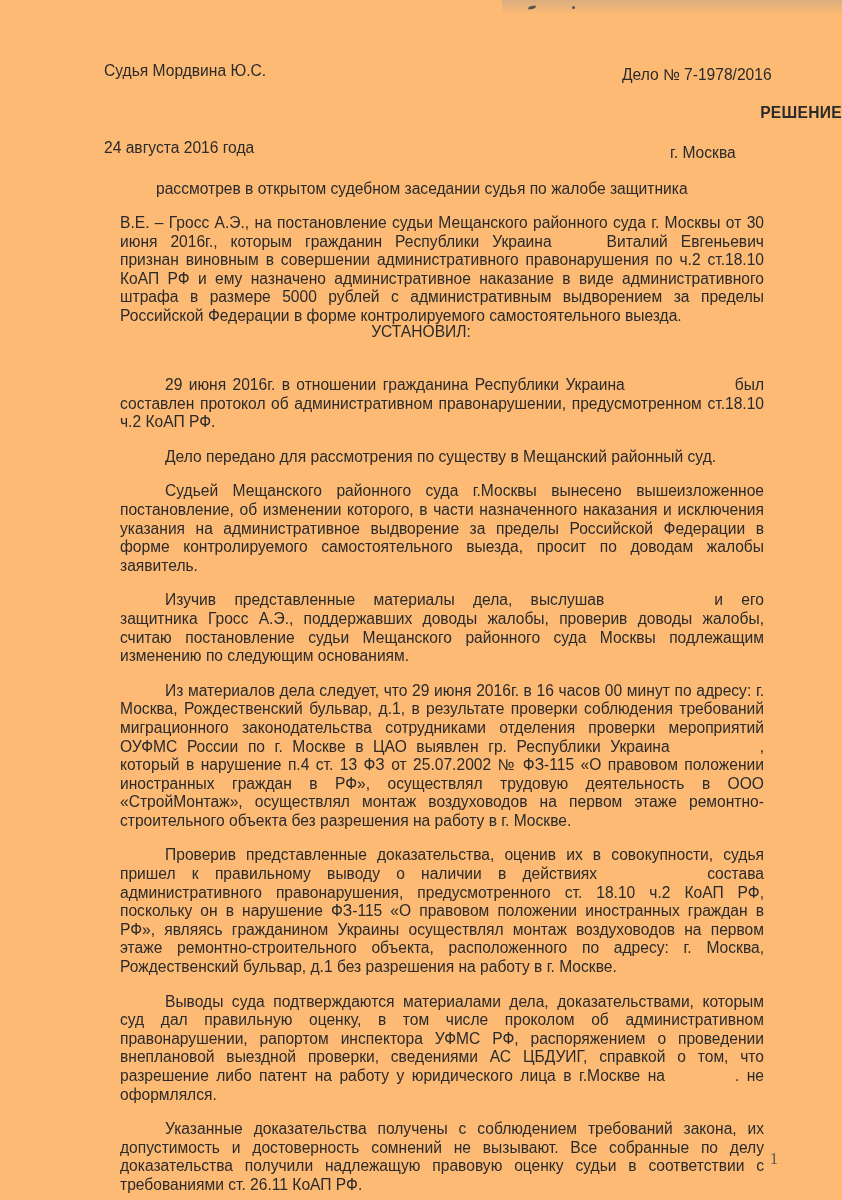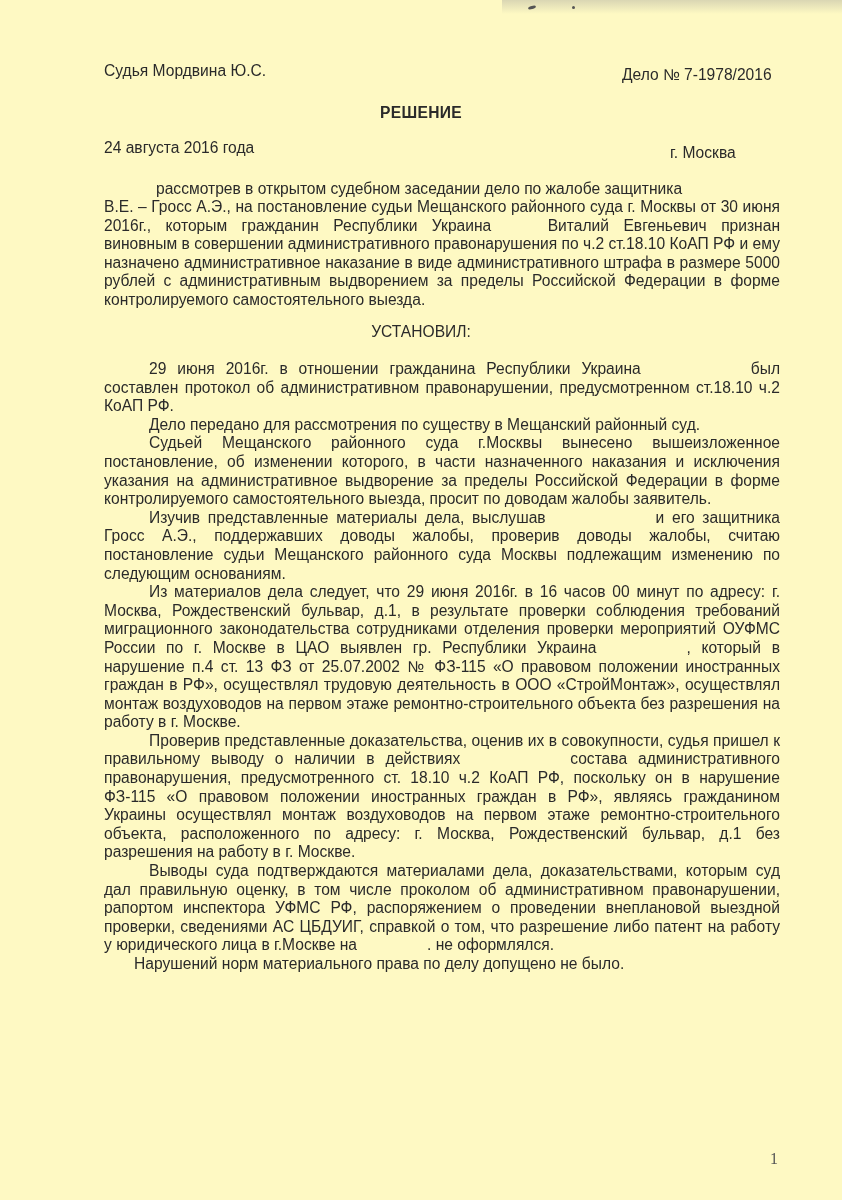--- a/index.html
+++ b/index.html
@@ -1,27 +1,27 @@
 <!DOCTYPE html>
 <html><head>
 <meta charset="utf-8">
 <style>
   html, body { margin: 0; padding: 0; background: #ffffff; }
   body { width: 842px; height: 1200px; position: relative; overflow: hidden;
          font-family: "Liberation Sans", sans-serif; color: #2a2a2a; }
-  .page { position: absolute; left: 0; top: 0; width: 842px; height: 1200px; background: #fef9c3; }
+  .page { position: absolute; left: 0; top: 0; width: 842px; height: 1200px; background: #fdba74; }
   .scan-shadow { position: absolute; top: 0; right: 0; width: 340px; height: 14px;
                  background: linear-gradient(to bottom, rgba(150,150,150,0.35), rgba(255,255,255,0)); }
   .speck { position: absolute; background: #555; border-radius: 50%; }
   .abs { position: absolute; font-size: 15.6px; line-height: 18px; white-space: nowrap; }
   .body-text { position: absolute; left: 104px; width: 676px; font-size: 15.6px; line-height: 18.6px; }
-  .p { margin: 0; text-align: justify; }
+  .p { margin: 16px; text-align: justify; }
   .indent { text-indent: 45px; }
   .indent-s { text-indent: 30px; }
-  .title { position: absolute; left: 0; width: 842px; text-align: center; font-weight: bold;
+  .title { position: absolute; left: 0; width: 842px; text-align: right; font-weight: bold;
            font-size: 15.6px; letter-spacing: 0.3px; }
   .heading { position: absolute; left: 0; width: 842px; text-align: center; font-size: 15.6px; }
   .pagenum { position: absolute; left: 770px; top: 1150px; font-family: "Liberation Serif", serif;
              font-size: 16px; color: #555; }
   .gap { display: inline-block; }
 </style>
 </head>
 <body>
 
 <div class="page">
@@ -30,21 +30,21 @@
   <div class="speck" style="left:572px;top:6px;width:3px;height:3px;"></div>
 
   <div class="abs" style="left:104px;top:62px;">Судья Мордвина Ю.С.</div>
   <div class="abs" style="left:622px;top:66px;">Дело № 7-1978/2016</div>
 
   <div class="title" style="top:104px;">РЕШЕНИЕ</div>
 
   <div class="abs" style="left:104px;top:139px;">24 августа 2016 года</div>
   <div class="abs" style="left:670px;top:144px;">г. Москва</div>
 
-  <div class="abs" style="left:156px;top:180px;">рассмотрев в открытом судебном заседании дело по жалобе защитника</div>
+  <div class="abs" style="left:156px;top:180px;">рассмотрев в открытом судебном заседании судья по жалобе защитника</div>
 
   <div class="body-text" style="top:198px;">
     <p class="p">
       <span>В.Е. – Гросс А.Э., на постановление судьи Мещанского районного суда г. Москвы от 30 июня 2016г., которым гражданин Республики Украина</span><span class="gap" style="width:42px;"></span>
       <span>Виталий Евгеньевич признан виновным в совершении административного правонарушения по ч.2 ст.18.10 КоАП РФ и ему назначено административное наказание в виде административного штрафа в размере 5000 рублей с административным выдворением за  пределы Российской Федерации в форме контролируемого самостоятельного выезда.</span>
     </p>
   </div>
 
   <div class="heading" style="top:323px;">УСТАНОВИЛ:</div>
 
@@ -59,17 +59,18 @@
     </p>
     <p class="p indent">
       <span>Из материалов дела следует, что 29 июня 2016г.  в 16 часов 00 минут  по адресу: г. Москва, Рождественский бульвар, д.1, в результате проверки соблюдения требований миграционного законодательства сотрудниками отделения проверки мероприятий ОУФМС России по г. Москве в ЦАО выявлен гр. Республики Украина</span><span class="gap" style="width:90px;"></span><span>, который в нарушение п.4 ст. 13 ФЗ от 25.07.2002 № ФЗ-115 «О правовом положении иностранных граждан в РФ», осуществлял трудовую деятельность в ООО «СтройМонтаж», осуществлял  монтаж воздуховодов на первом этаже ремонтно-строительного объекта без разрешения на работу в г. Москве.</span>
     </p>
     <p class="p indent">
       <span>Проверив представленные доказательства, оценив их в совокупности, судья пришел к правильному выводу о наличии в действиях</span><span class="gap" style="width:110px;"></span><span>состава административного правонарушения, предусмотренного ст. 18.10  ч.2 КоАП РФ, поскольку он  в нарушение ФЗ-115 «О правовом положении иностранных граждан в РФ», являясь гражданином Украины осуществлял  монтаж воздуховодов на первом этаже ремонтно-строительного объекта, расположенного по адресу: г. Москва, Рождественский бульвар, д.1 без разрешения на работу в г. Москве.</span>
     </p>
     <p class="p indent">
       <span>Выводы суда подтверждаются материалами дела, доказательствами, которым суд дал правильную оценку, в том числе проколом об административном правонарушении, рапортом инспектора УФМС РФ, распоряжением о проведении внеплановой выездной проверки, сведениями АС ЦБДУИГ, справкой о том, что разрешение либо патент на работу у юридического лица в г.Москве на</span><span class="gap" style="width:70px;"></span><span>. не оформлялся.</span>
     </p>
+    <p class="p indent">Указанные доказательства получены с соблюдением требований закона, их допустимость и достоверность сомнений не вызывают. Все собранные по делу доказательства получили надлежащую правовую оценку судьи в соответствии с требованиями ст. 26.11 КоАП РФ.</p>
     <p class="p indent-s">Нарушений норм материального права по делу допущено не было.</p>
   </div>
 
   <div class="pagenum">1</div>
 </div>
 
 </body></html>

